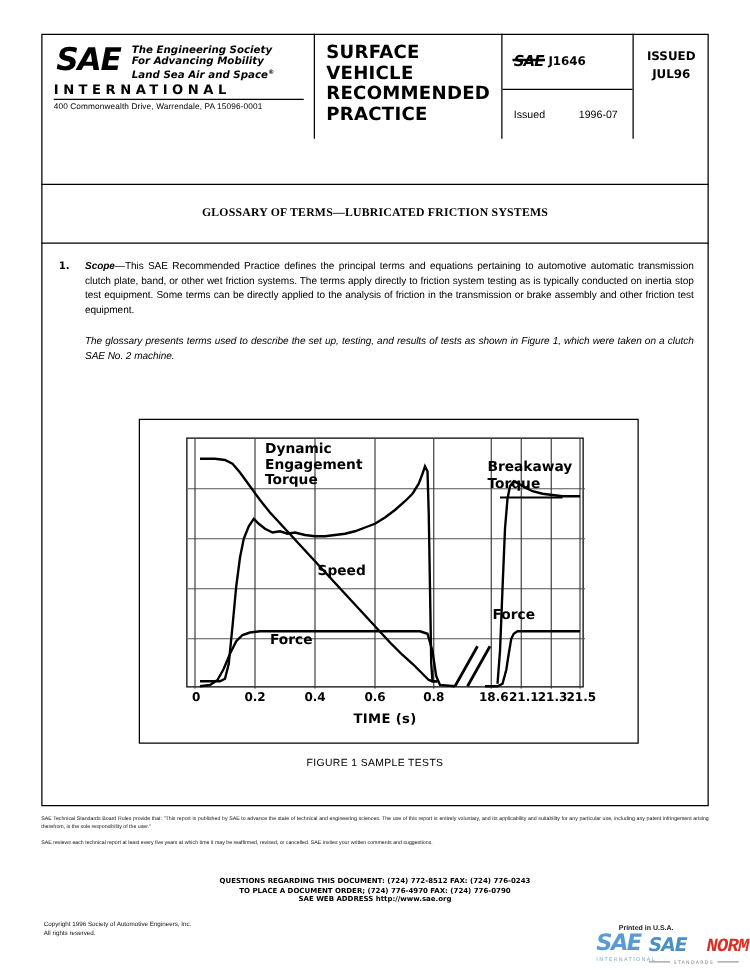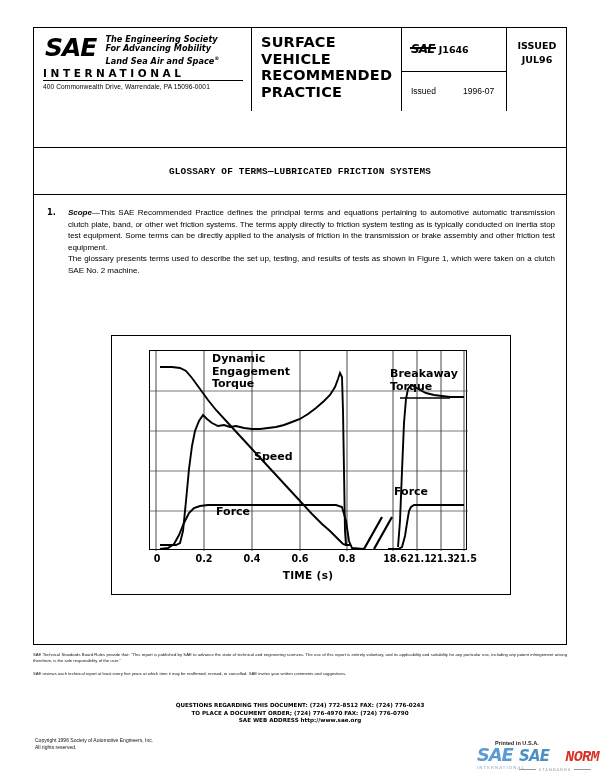--- a/index.html
+++ b/index.html
@@ -218,21 +218,21 @@
     top: 148px;
     width: 534px;
     height: 47px;
     box-sizing: border-box;
     border-bottom: 1.5px solid #000;
     display: flex;
     align-items: center;
     justify-content: center;
   }
   .title-bar .t {
-    font-family: Liberation Mono, monospace;
+    font-family: Liberation Serif, serif;
     font-weight: bold;
     font-size: 9.4px;
     letter-spacing: 0.2px;
   }
 
   
   .body-area {
     position: absolute;
     left: 33px;
     top: 195px;
@@ -258,20 +258,22 @@
     width: 487px;
   }
   .para {
     font-size: 8.05px;
     line-height: 11.6px;
     text-align: justify;
     letter-spacing: -0.05px;
   }
   .para b { font-style: italic; }
   .para2 {
+    margin-top: 14px;
+    font-style: italic;
   }
 
   
   .chart-wrap {
     position: absolute;
     left: 78px;
     top: 140px;
     width: 400px;
     height: 260px;
     border: 1.2px solid #000;
@@ -598,20 +600,21 @@
           <span class="xlab" style="left:246px;">18.6</span>
           <span class="xlab" style="left:270px;">21.1</span>
           <span class="xlab" style="left:293px;">21.3</span>
           <span class="xlab" style="left:316px;">21.5</span>
         </div>
 
         <div class="xtitle">TIME (s)</div>
       </div>
     </div>
 
+    <div class="fig-caption">FIGURE 1   SAMPLE TESTS</div>
   </div>
 
   <div class="footer">
     <div class="legal">SAE Technical Standards Board Rules provide that: "This report is published by SAE to advance the state of technical and engineering sciences. The use of this report is entirely voluntary, and its applicability and suitability for any particular use, including any patent infringement arising therefrom, is the sole responsibility of the user."</div>
     <div class="legal second">SAE reviews each technical report at least every five years at which time it may be reaffirmed, revised, or cancelled. SAE invites your written comments and suggestions.</div>
   </div>
 
   <div class="contact">
     <div>QUESTIONS REGARDING THIS DOCUMENT: (724) 772-8512 FAX: (724) 776-0243</div>
     <div>TO PLACE A DOCUMENT ORDER; (724) 776-4970 FAX: (724) 776-0790</div>

